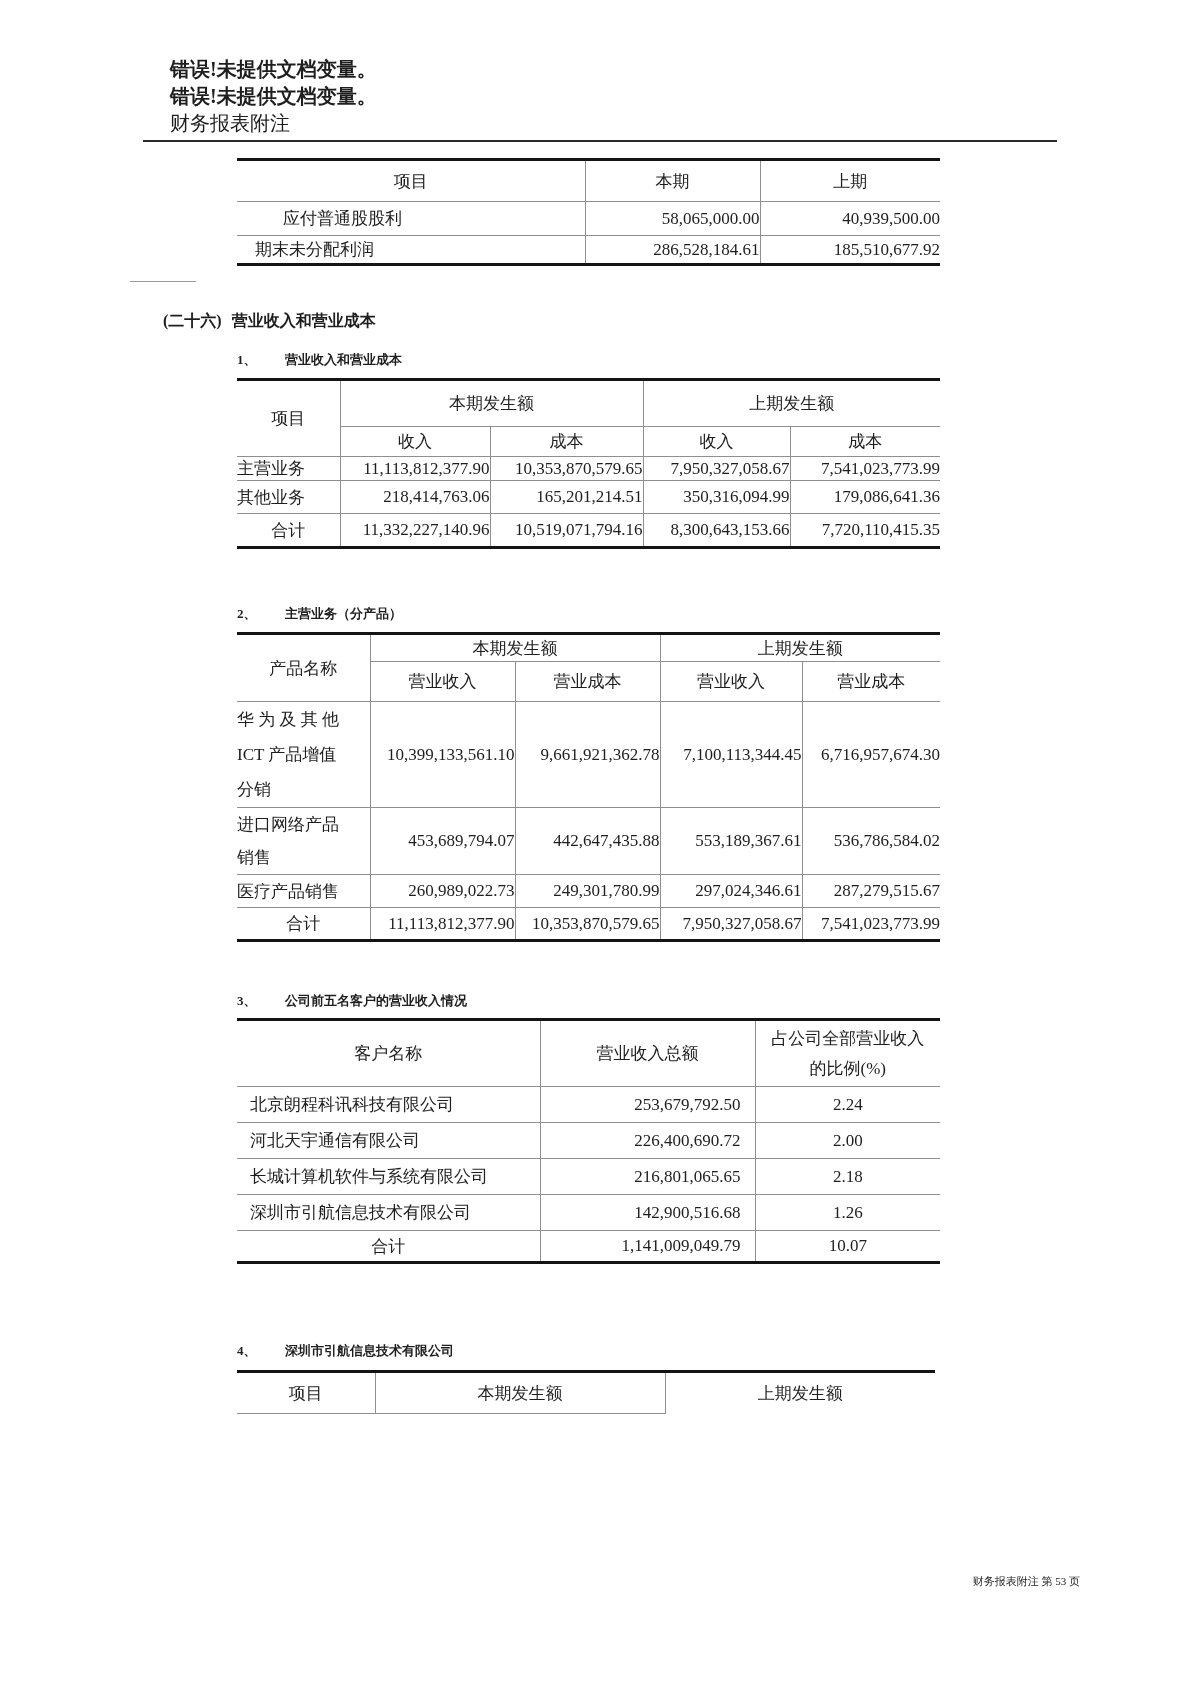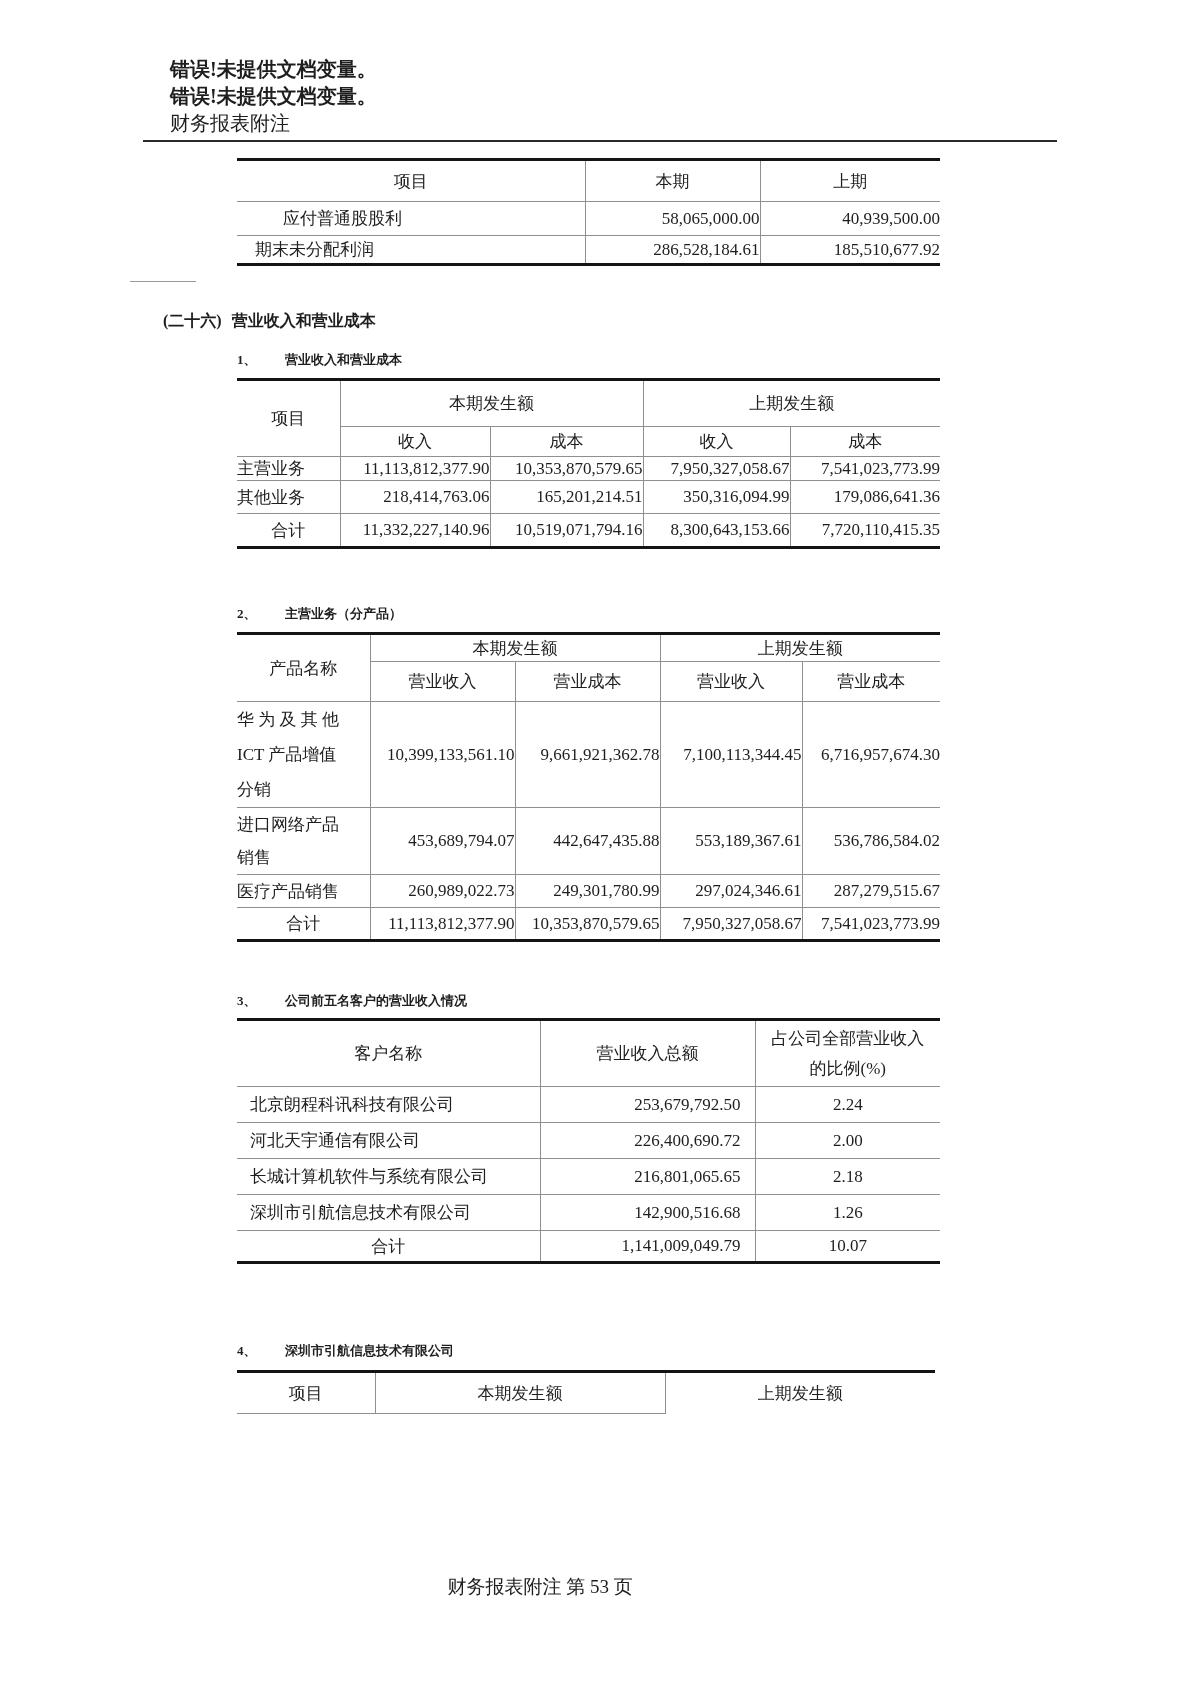--- a/index.html
+++ b/index.html
@@ -35,21 +35,21 @@
   .num{text-align:right;padding-right:8px;white-space:nowrap;font-size:16.5px;}
   .lbl{text-align:left;padding-left:10px;white-space:nowrap;}
   .h29{height:29px;} .h28{height:28px;} .h30{height:30px;} .h32{height:32px;}
   .h33{height:33px;} .h34{height:34px;} .h35{height:18px;} .h36{height:36px;}
   .h40{height:40px;} .h42{height:42px;} .h47{height:47px;} .h67{height:67px;}
   .h105{height:105px;}
   .name-top{vertical-align:top;text-align:left;padding:7px 6px 0 10px;line-height:35px;white-space:nowrap;}
   .name-top2{vertical-align:top;text-align:left;padding:2px 6px 0 10px;line-height:33px;white-space:nowrap;}
   .two-line{line-height:30px;}
 
-  .pg-footer{left:0;top:1574px;width:1080px;text-align:center;font-size:19px;}
+  .pg-footer{left:0;top:1574px;width:1080px;text-align:right;font-size:11px;}
 </style>
 </head>
 <body>
 
 <div class="abs pg-header">
   <div class="b">错误!未提供文档变量。</div>
   <div class="b">错误!未提供文档变量。</div>
   <div>财务报表附注</div>
 </div>
 <div class="abs header-rule"></div>

